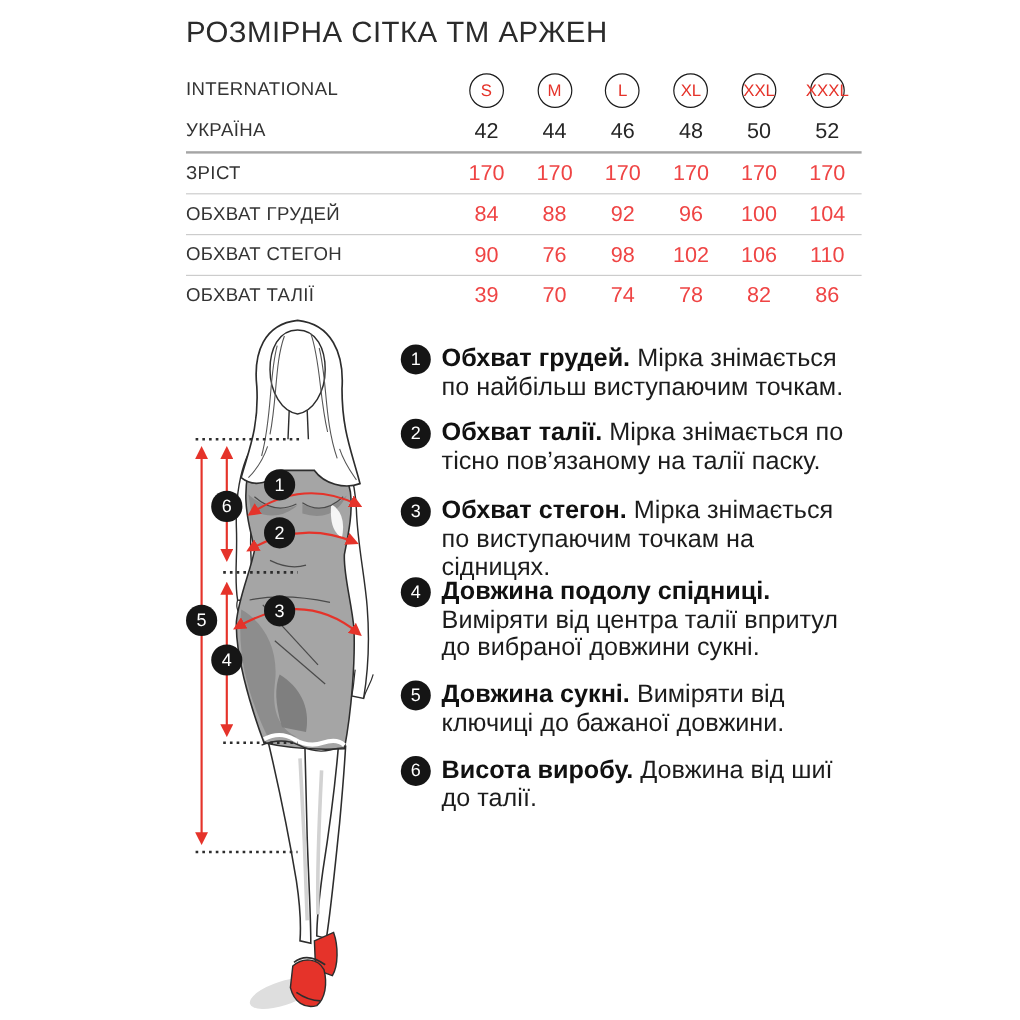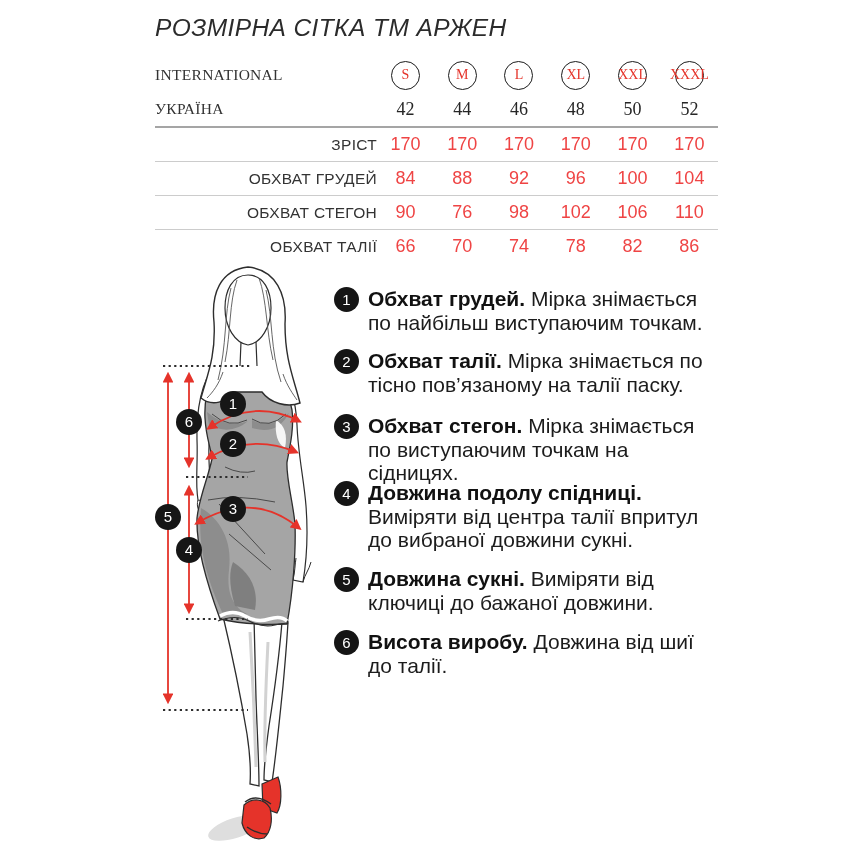--- a/index.html
+++ b/index.html
@@ -1,25 +1,25 @@
 <!DOCTYPE html>
 <html><head>
 <meta charset="utf-8">
 <style>
   html,body{margin:0;padding:0;background:#fff;}
   body{width:850px;height:850px;position:relative;overflow:hidden;
        font-family:"Liberation Sans",sans-serif;color:#2d2d2d;}
   .page-title{position:absolute;left:155px;top:14px;font-size:24.5px;
-       font-weight:500;letter-spacing:.4px;color:#2b2b2b;white-space:nowrap;font-style:italic;}
+       font-weight:500;letter-spacing:.4px;color:#2b2b2b;white-space:nowrap;}
 
   
   .size-table{position:absolute;left:155px;top:58px;width:563px;}
   .trow{display:flex;align-items:center;}
-  .trow.hdr{height:34px;font-family:Liberation Serif, serif;}
-  .trow.data{height:33px;text-align:right;}
+  .trow.hdr{height:34px;}
+  .trow.data{height:33px;}
   .tlabel{width:222px;font-size:15.5px;color:#333;letter-spacing:.3px;}
   .tcell{width:56.8px;display:flex;justify-content:center;align-items:center;
          font-size:18px;}
   .ua-val{color:#262626;}
   .gray-val{color:#ef4444;}
   .row-ua{border-bottom:2px solid #a5a5a5;}
   .trow.data + .trow.data{border-top:1px solid #cccccc;}
   .scircle{width:27px;height:27px;border:1.7px solid #1b1b1b;border-radius:50%;
            display:flex;justify-content:center;align-items:center;flex:none;}
   .sctext{color:#e5332a;font-size:14px;white-space:nowrap;}
@@ -110,21 +110,21 @@
     <div class="tcell gray-val">90</div>
     <div class="tcell gray-val">76</div>
     <div class="tcell gray-val">98</div>
     <div class="tcell gray-val">102</div>
     <div class="tcell gray-val">106</div>
     <div class="tcell gray-val">110</div>
   </div>
 
   <div class="trow data">
     <div class="tlabel">ОБХВАТ ТАЛІЇ</div>
-    <div class="tcell gray-val">66</div>
+    <div class="tcell gray-val">39</div>
     <div class="tcell gray-val">70</div>
     <div class="tcell gray-val">74</div>
     <div class="tcell gray-val">78</div>
     <div class="tcell gray-val">82</div>
     <div class="tcell gray-val">86</div>
   </div>
 </div>
 
 <svg width="210" height="590" viewBox="0 0 210 590" style="left:135px;top:262px">
   <defs>

